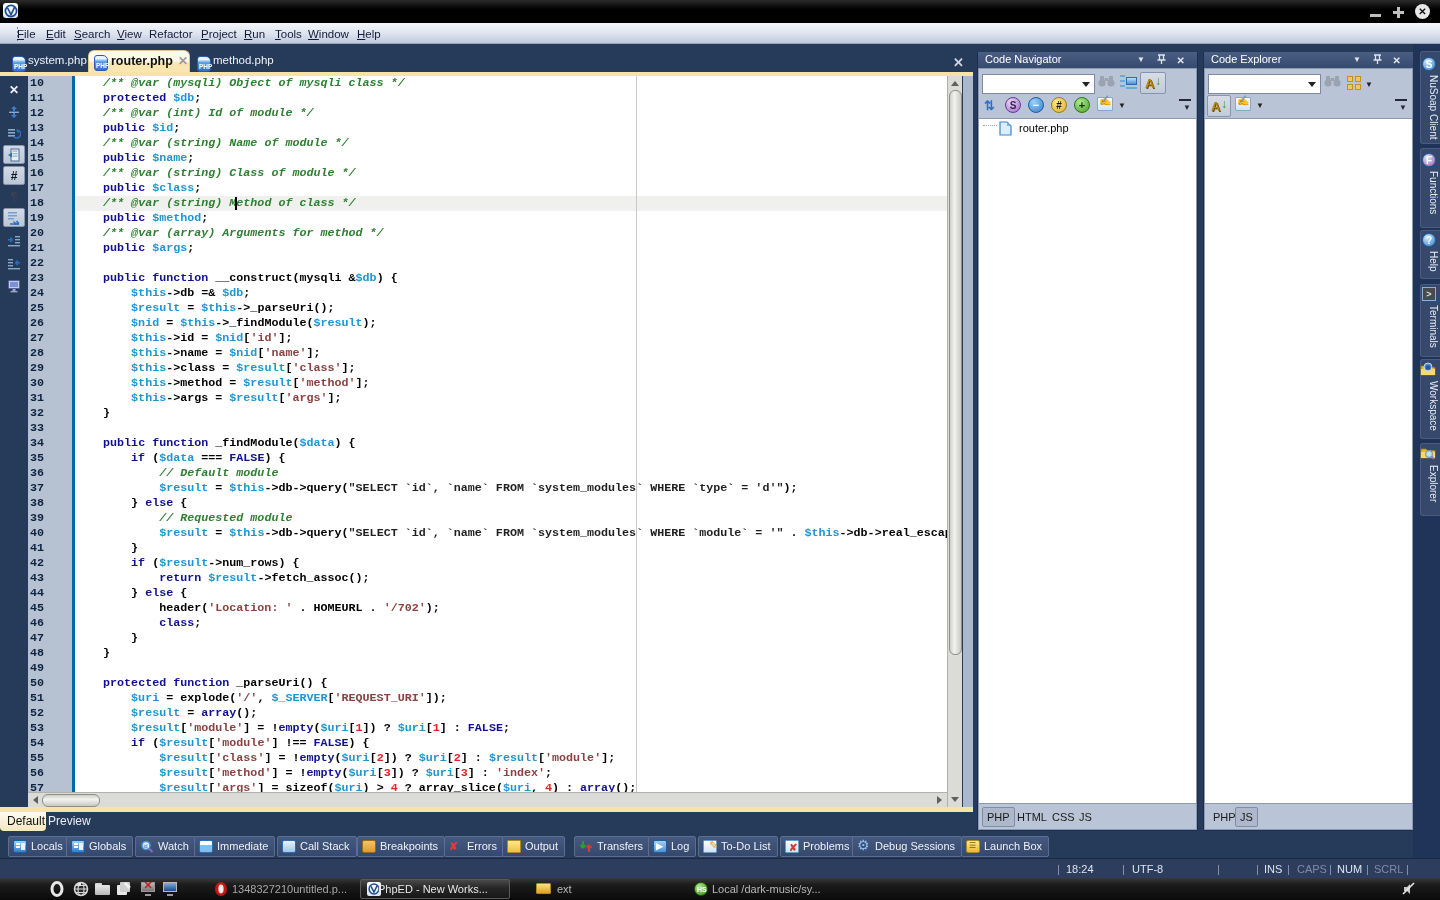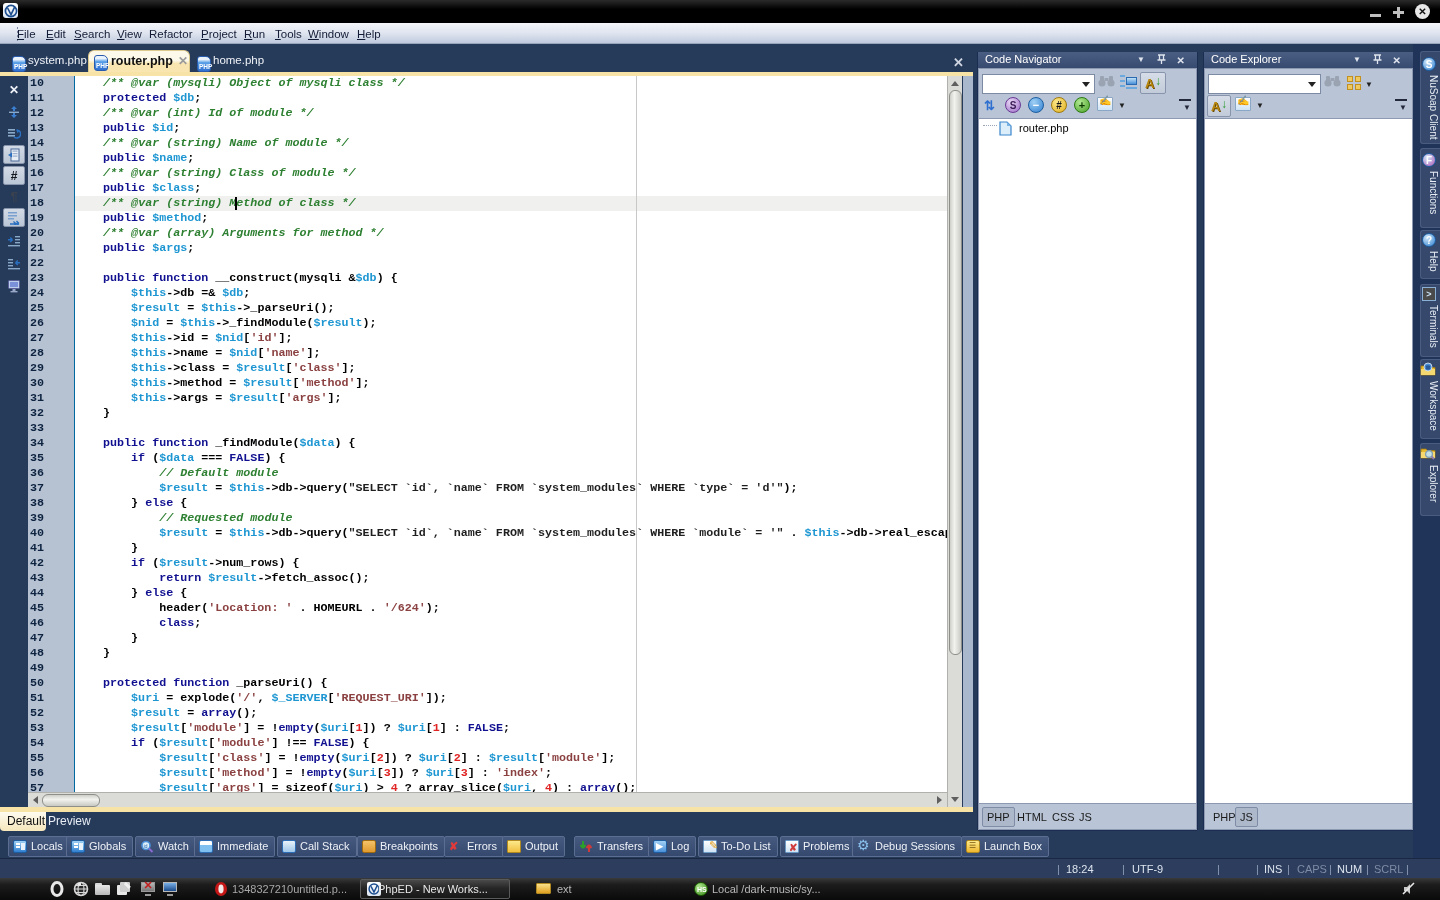--- a/index.html
+++ b/index.html
@@ -13,21 +13,21 @@
 #menu{left:0;top:23px;width:1440px;height:21px;background:linear-gradient(#f4f6fa,#dde3ee 55%,#bfcadd);border-bottom:1px solid #98a5bb}
 #menu .mi{position:absolute;top:5px;font-size:11.5px;color:#131c36}
 #menu .mi u{text-decoration:underline}
 #mhandle{position:absolute;left:16px;top:3px;width:3px;height:15px;background-image:radial-gradient(#7d8aa5 40%,rgba(0,0,0,0) 41%);background-size:3px 4px}
 .ftab{position:absolute;top:49px;height:23px;font-size:11.5px;color:#f0f3f8}
 .ftab .ic{position:absolute;top:7px;width:14px;height:16px}
 .phpic{background:linear-gradient(#eaf3fc 18%,#5aa0e8 40%,#2f6fd0);border:1px solid #2a5cae;border-radius:3px 5px 3px 3px}
 .phpic span{position:absolute;left:1px;top:6px;font-size:6.5px;font-weight:bold;color:#fff;letter-spacing:0;font-family:"Liberation Sans",sans-serif}
 #atab{position:absolute;left:88px;top:50px;width:102px;height:22px;background:linear-gradient(#fdf9ea 45%,#f8e5b0 60%);border:1px solid #dcc98e;border-bottom:none;border-radius:6px 6px 0 0;color:#101010}
 #yline{left:0;top:72px;width:973px;height:4px;background:#f7e3a6}
-#gutter{left:28px;top:76px;width:47px;height:716px;background:#b6c2d2;border-right:1px solid #0369a1;font-family:"Liberation Mono",monospace;font-weight:bold;font-size:11.7px;line-height:15px;color:#0d2340;padding-left:2px;white-space:pre}
+#gutter{left:28px;top:76px;width:47px;height:716px;background:#b6c2d2;border-right:3px solid #0369a1;font-family:"Liberation Mono",monospace;font-weight:bold;font-size:11.7px;line-height:15px;color:#0d2340;padding-left:2px;white-space:pre}
 #codewrap{left:75px;top:76px;width:872px;height:716px;background:#fff;overflow:hidden}
 #curline{position:absolute;left:0;top:120px;width:872px;height:15px;background:#f0f0ef}
 #caret{position:absolute;left:160px;top:121px;width:2px;height:13px;background:#000}
 #code{position:absolute;left:0;top:0;font-family:"Liberation Mono",monospace;font-weight:bold;font-size:11.7px;line-height:15px;color:#000;white-space:pre}
 #code .k{color:#101090}#code .v{color:#1d96d2}#code .s{color:#8b4141}#code .n{color:#e02424}#code .q{color:#1f1f1f}
 #code .c{color:#2e8032;font-weight:bold}
 #margin{position:absolute;left:561px;top:0;width:1px;height:716px;background:#c8c8c8}
 
 #vsb{left:947px;top:76px;width:15px;height:731px;background:#dbdbd8;border-left:1px solid #b0b0ac}
 #vthumb{position:absolute;left:1px;top:14px;width:13px;height:565px;background:linear-gradient(90deg,#cfcfca,#f2f2ef 40%,#c9c9c4);border:1px solid #8f8f8a;border-radius:6px}
@@ -102,21 +102,21 @@
       <span class="ic phpic" style="position:absolute;left:5px;top:4px;width:14px;height:16px">
         <span>PHP</span>
       </span>
       <b style="position:absolute;left:22px;top:3px;font-size:12.5px">router.php</b>
       <b style="position:absolute;left:89px;top:3px;color:#9a9a9a;font-size:12px">✕</b>
     </div>
 <div class="ftab" style="left:193px">
       <span class="ic phpic" style="left:4px">
         <span>PHP</span>
       </span>
-      <span style="position:absolute;left:20px;top:5px;white-space:nowrap">home.php</span>
+      <span style="position:absolute;left:20px;top:5px;white-space:nowrap">method.php</span>
     </div>
 <div class="abs" id="yline"></div>
 
 <div class="abs" id="edx">✕</div>
 
 <div class="abs" style="left:3px;top:80px;width:22px;height:19px;">
       <span style="position:absolute;left:0;top:0;width:100%;height:100%;display:flex;align-items:center;justify-content:center">
         <b style="color:#eef2f8;font-size:12px">✕</b>
       </span>
     </div>
@@ -285,21 +285,21 @@
         <b class="k">if</b> (<b class="v">$data</b> === <b class="k">FALSE</b>) {
             <i class="c">// Default module</i>
             <b class="v">$result</b> = <b class="v">$this</b>-&gt;db-&gt;query(<b class="q">"SELECT `id`, `name` FROM `system_modules` WHERE `type` = 'd'"</b>);
         } <b class="k">else</b> {
             <i class="c">// Requested module</i>
             <b class="v">$result</b> = <b class="v">$this</b>-&gt;db-&gt;query(<b class="q">"SELECT `id`, `name` FROM `system_modules` WHERE `module` = '"</b> . <b class="v">$this</b>-&gt;db-&gt;real_escape_string()
         }
         <b class="k">if</b> (<b class="v">$result</b>-&gt;num_rows) {
             <b class="k">return</b> <b class="v">$result</b>-&gt;fetch_assoc();
         } <b class="k">else</b> {
-            header(<b class="s">'Location: '</b> . HOMEURL . <b class="s">'/624'</b>);
+            header(<b class="s">'Location: '</b> . HOMEURL . <b class="s">'/702'</b>);
             <b class="k">class</b>;
         }
     }
 
     <b class="k">protected</b> <b class="k">function</b> _parseUri() {
         <b class="v">$uri</b> = explode(<b class="s">'/'</b>, <b class="v">$_SERVER</b>[<b class="s">'REQUEST_URI'</b>]);
         <b class="v">$result</b> = <b class="k">array</b>();
         <b class="v">$result</b>[<b class="s">'module'</b>] = !<b class="k">empty</b>(<b class="v">$uri</b>[<b class="n">1</b>]) ? <b class="v">$uri</b>[<b class="n">1</b>] : <b class="k">FALSE</b>;
         <b class="k">if</b> (<b class="v">$result</b>[<b class="s">'module'</b>] !== <b class="k">FALSE</b>) {
             <b class="v">$result</b>[<b class="s">'class'</b>] = !<b class="k">empty</b>(<b class="v">$uri</b>[<b class="n">2</b>]) ? <b class="v">$uri</b>[<b class="n">2</b>] : <b class="v">$result</b>[<b class="s">'module'</b>];
@@ -490,21 +490,21 @@
         <path d="M1 6 h14 V12 H1 Z" fill="#f5d870"></path>
         <circle cx="9" cy="8" r="3.4" fill="#bfe0f0" fill-opacity="0.9" stroke="#7a9ab5" stroke-width="1.2"></circle>
         <path d="M11.5 10.5 L14 13" stroke="#8a7ab5" stroke-width="1.8"></path>
       </svg></div>
 <div class="abs" style="left:1423px;top:465px;width:16px;height:49px;color:#e8edf5;font-size:10px;writing-mode:vertical-rl;white-space:nowrap">Explorer</div>
 
 <div class="abs" id="status">
  <span class="sep" style="left:1057px">|</span>
       <span style="left:1066px">18:24</span>
  <span class="sep" style="left:1122px">|</span>
-      <span style="left:1132px">UTF-9</span>
+      <span style="left:1132px">UTF-8</span>
  <span class="sep" style="left:1217px">|</span>
  <span class="sep" style="left:1256px">|</span>
       <span style="left:1264px">INS</span>
  <span class="sep" style="left:1287px">|</span>
       <span class="dim" style="left:1297px">CAPS</span>
  <span class="sep" style="left:1329px">|</span>
       <span style="left:1337px">NUM</span>
  <span class="sep" style="left:1366px">|</span>
       <span class="dim" style="left:1374px">SCRL</span>
  <span class="sep" style="left:1406px">|</span>

